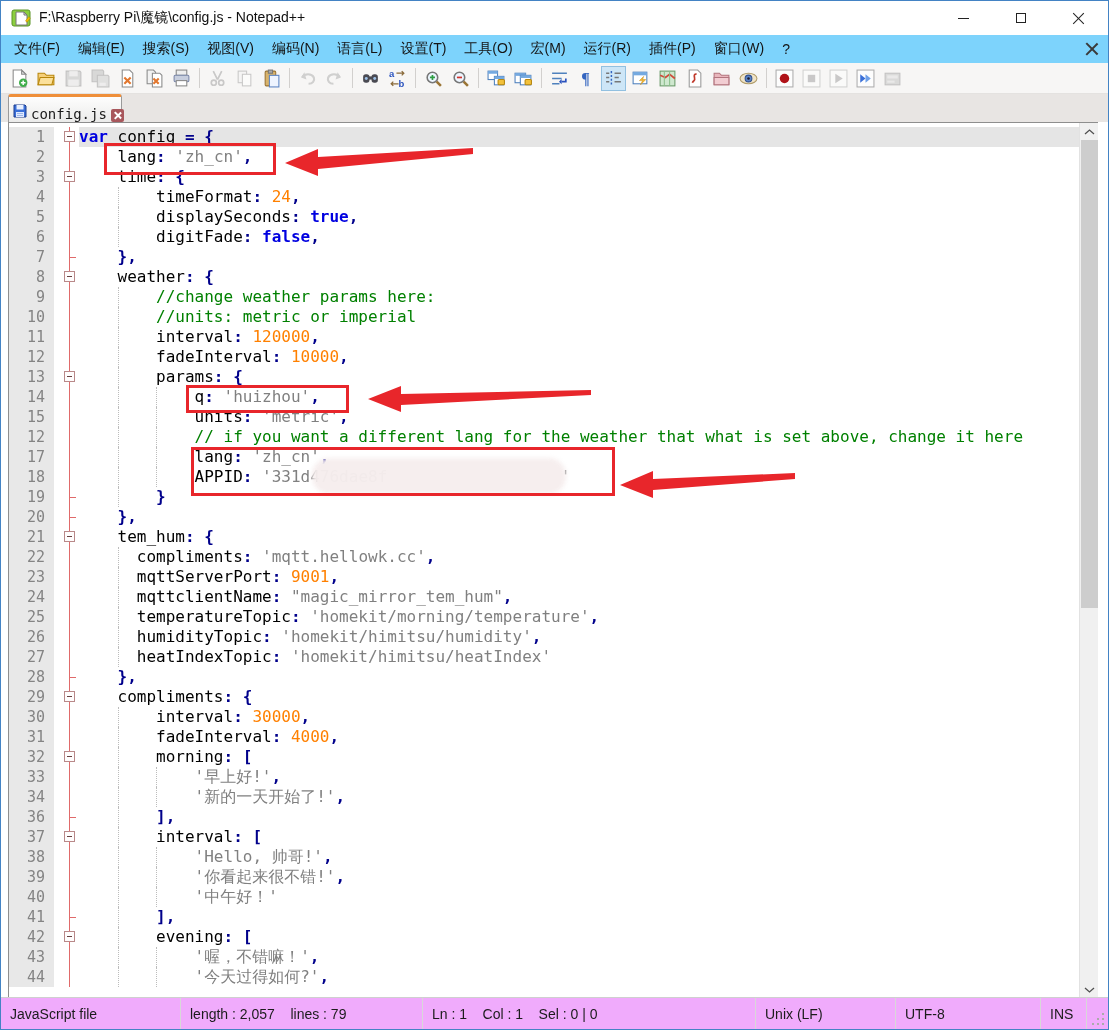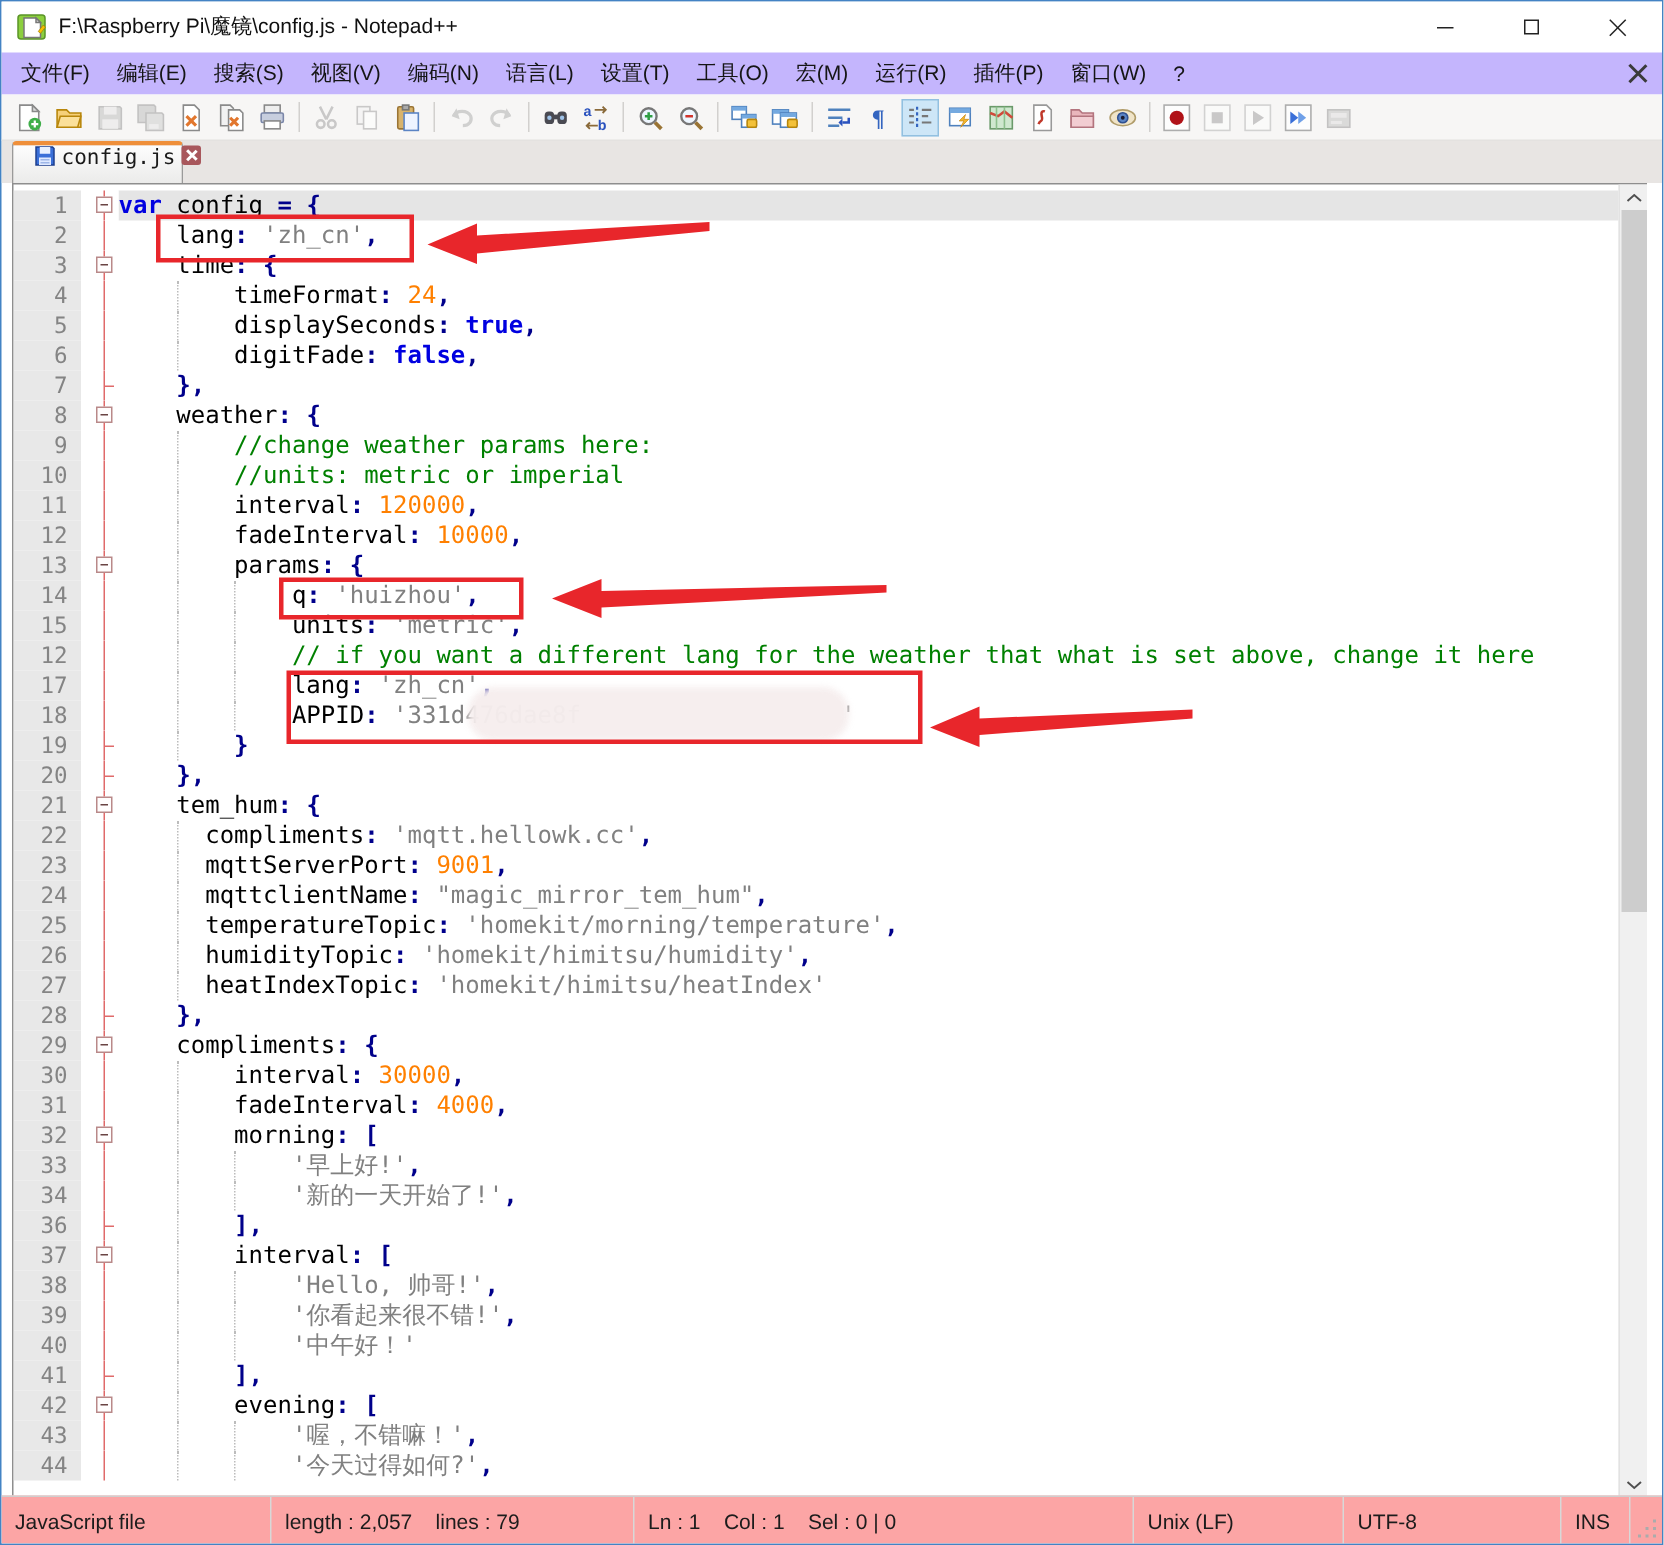--- a/index.html
+++ b/index.html
@@ -15,38 +15,38 @@
   .title-text{font-size:14px;color:#101010;white-space:pre;}
   .wincontrols{position:absolute;right:0;top:0;height:34px;display:flex;}
   .wbtn{width:58px;height:34px;display:flex;align-items:center;justify-content:center;}
   .glyph-min{width:11px;height:1px;background:#222;}
   .glyph-max{width:10px;height:10px;border:1px solid #222;}
   .glyph-close{position:relative;width:12px;height:12px;}
   .glyph-close::before,.glyph-close::after{content:"";position:absolute;left:5px;top:-1px;width:1px;height:15px;background:#222;}
   .glyph-close::before{transform:rotate(45deg);}
   .glyph-close::after{transform:rotate(-45deg);}
   
-  .menubar{position:absolute;left:0;top:34px;width:1107px;height:28px;background:#c4b5fd;display:flex;align-items:center;padding-left:4px;}
+  .menubar{position:absolute;left:0;top:34px;width:1107px;height:28px;background:#7dd3fc;display:flex;align-items:center;padding-left:4px;}
   .menu-item{font-size:14px;color:#151515;padding:4px 9px;white-space:nowrap;}
   .menu-close{position:absolute;right:10px;top:7px;width:13px;height:13px;}
   .menu-close::before,.menu-close::after{content:"";position:absolute;left:6px;top:-1px;width:1.5px;height:16px;background:#3a3a3a;}
   .menu-close::before{transform:rotate(45deg);}
   .menu-close::after{transform:rotate(-45deg);}
   
   .toolbar{position:absolute;left:0;top:62px;width:1107px;height:31px;background:#f7f6f5;display:flex;align-items:center;padding-left:5px;border-bottom:1px solid #e4e2e0;}
   .tbtn{width:25px;height:25px;border:1px solid transparent;background:transparent;display:flex;align-items:center;justify-content:center;margin:0 1px;}
   .tbtn svg{width:19px;height:19px;display:block;}
   .tbtn.dim{filter:grayscale(1) opacity(.5);}
   .tbtn.on{background:#cde6f7;border:1px solid #92c0e0;}
   .tsep{width:1px;height:20px;background:#d2d0ce;margin:0 4px;}
   
   .tabbar{position:absolute;left:0;top:93px;width:1107px;height:28px;background:#e8e5e3;}
   .tab{position:absolute;left:7px;top:0;height:28px;width:114px;background:linear-gradient(#fdfdfd,#ebebea);
        border:1px solid #9a9a9a;border-bottom:none;border-top:3px solid #ef8f3a;border-radius:3px 3px 0 0;
-       display:flex;align-items:flex-start;padding:0 4px 0 14px;}
+       display:flex;align-items:flex-end;padding:0 4px 0 4px;}
   .tab-label{font-family:"DejaVu Sans Mono",monospace;font-size:14px;color:#1a1a1a;margin:0 4px;flex:1;}
   .tab-close{width:13px;height:13px;background:#a8575c;border-radius:2px;position:relative;flex:0 0 auto;}
   .tab-close::before,.tab-close::after{content:"";position:absolute;left:6px;top:2px;width:1.5px;height:9px;background:#fff;}
   .tab-close::before{transform:rotate(45deg);}
   .tab-close::after{transform:rotate(-45deg);}
   .tab-saveicon{flex:0 0 auto;}
   
   .editor{position:absolute;left:7px;top:121px;width:1090px;height:875px;background:#fff;
           border-top:1px solid #8e8e8e;border-left:1px solid #8e8e8e;overflow:hidden;}
   .rows{position:absolute;left:0;top:4px;right:19px;}
@@ -71,21 +71,21 @@
   
   .vscroll{position:absolute;right:0;top:0;width:19px;height:875px;background:#f0f0f0;border-left:1px solid #e2e2e2;}
   .sbtn{position:absolute;left:0;width:19px;height:17px;background:#f0f0f0;display:flex;align-items:center;justify-content:center;}
   .sbtn.up{top:0;} .sbtn.down{bottom:0;}
   .sthumb{position:absolute;left:1px;top:17px;width:17px;height:468px;background:#cdcdcd;}
   
   .ann{position:absolute;border:3px solid #e8262b;z-index:6;}
   .blur-patch{position:absolute;background:#f6eeee;border-radius:17px;filter:blur(2px);opacity:.97;z-index:5;}
   .arrows{position:absolute;left:0;top:0;width:1090px;height:875px;z-index:7;pointer-events:none;}
   
-  .statusbar{position:absolute;left:0;top:996px;width:1107px;height:32px;background:#fca5a5;border-top:1px solid #cfcfcf;display:flex;font-size:14px;color:#1c1c1c;}
+  .statusbar{position:absolute;left:0;top:996px;width:1107px;height:32px;background:#f0abfc;border-top:1px solid #cfcfcf;display:flex;font-size:14px;color:#1c1c1c;}
   .sb{border-right:1px solid #d8d8d8;display:flex;align-items:center;padding-left:9px;white-space:pre;overflow:hidden;}
   .grip{flex:1;position:relative;}
   .grip::after{content:"";position:absolute;right:4px;bottom:4px;width:2px;height:2px;background:#ababab;
     box-shadow:0 -5px #ababab,0 -10px #ababab,-5px 0 #ababab,-10px 0 #ababab,-5px -5px #ababab;}
 </style>
 </head>
 <body>
 
 <div class="window">
 

